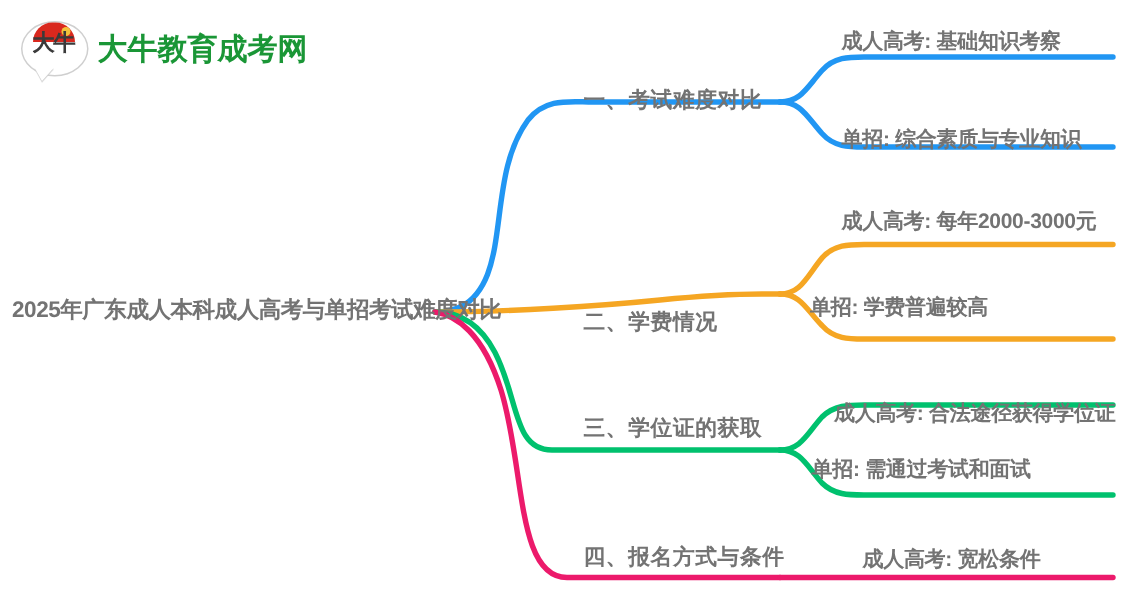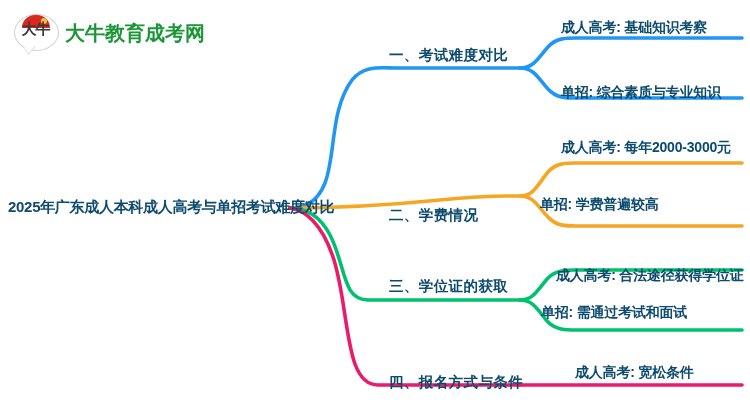--- a/index.html
+++ b/index.html
@@ -105,21 +105,21 @@
     font-weight: bold;
     color: #d9281e;
     letter-spacing: 0.2px;
     line-height: 1.05;
     white-space: nowrap;
   }
 
   
   .node-label {
     position: absolute;
-    color: #0c4a6e;
+    color: #737373;
     white-space: nowrap;
     line-height: 1;
   }
   #root-label {
     font-size: 15px;
     font-weight: bold;
     letter-spacing: -0.3px;
     left: 8px;
     top: 199px;
   }
@@ -127,24 +127,24 @@
     font-size: 14.5px;
     font-weight: bold;
     letter-spacing: 0.4px;
   }
   .leaf-label {
     font-size: 14px;
     font-weight: bold;
     letter-spacing: -0.2px;
   }
 
-  #b1-label { left: 389px; top: 48px; text-align: right; }
+  #b1-label { left: 389px; top: 60px; text-align: right; }
   #b2-label { left: 389px; top: 176px; margin-top: 32px; }
   #b3-label { left: 389px; top: 279px; }
-  #b4-label { left: 389px; top: 375px; }
+  #b4-label { left: 389px; top: 365px; }
 
   #l1a-label { left: 561px; top: 20px; }
   #l1b-label { left: 561px; top: 85px; }
   #l2a-label { left: 561px; top: 140px; }
   #l2b-label { left: 540px; top: 197px; }
   #l3a-label { left: 556px; top: 268px; }
   #l3b-label { left: 541px; top: 305px; }
   #l4a-label { left: 575px; top: 365px; }
 
   svg#links {

